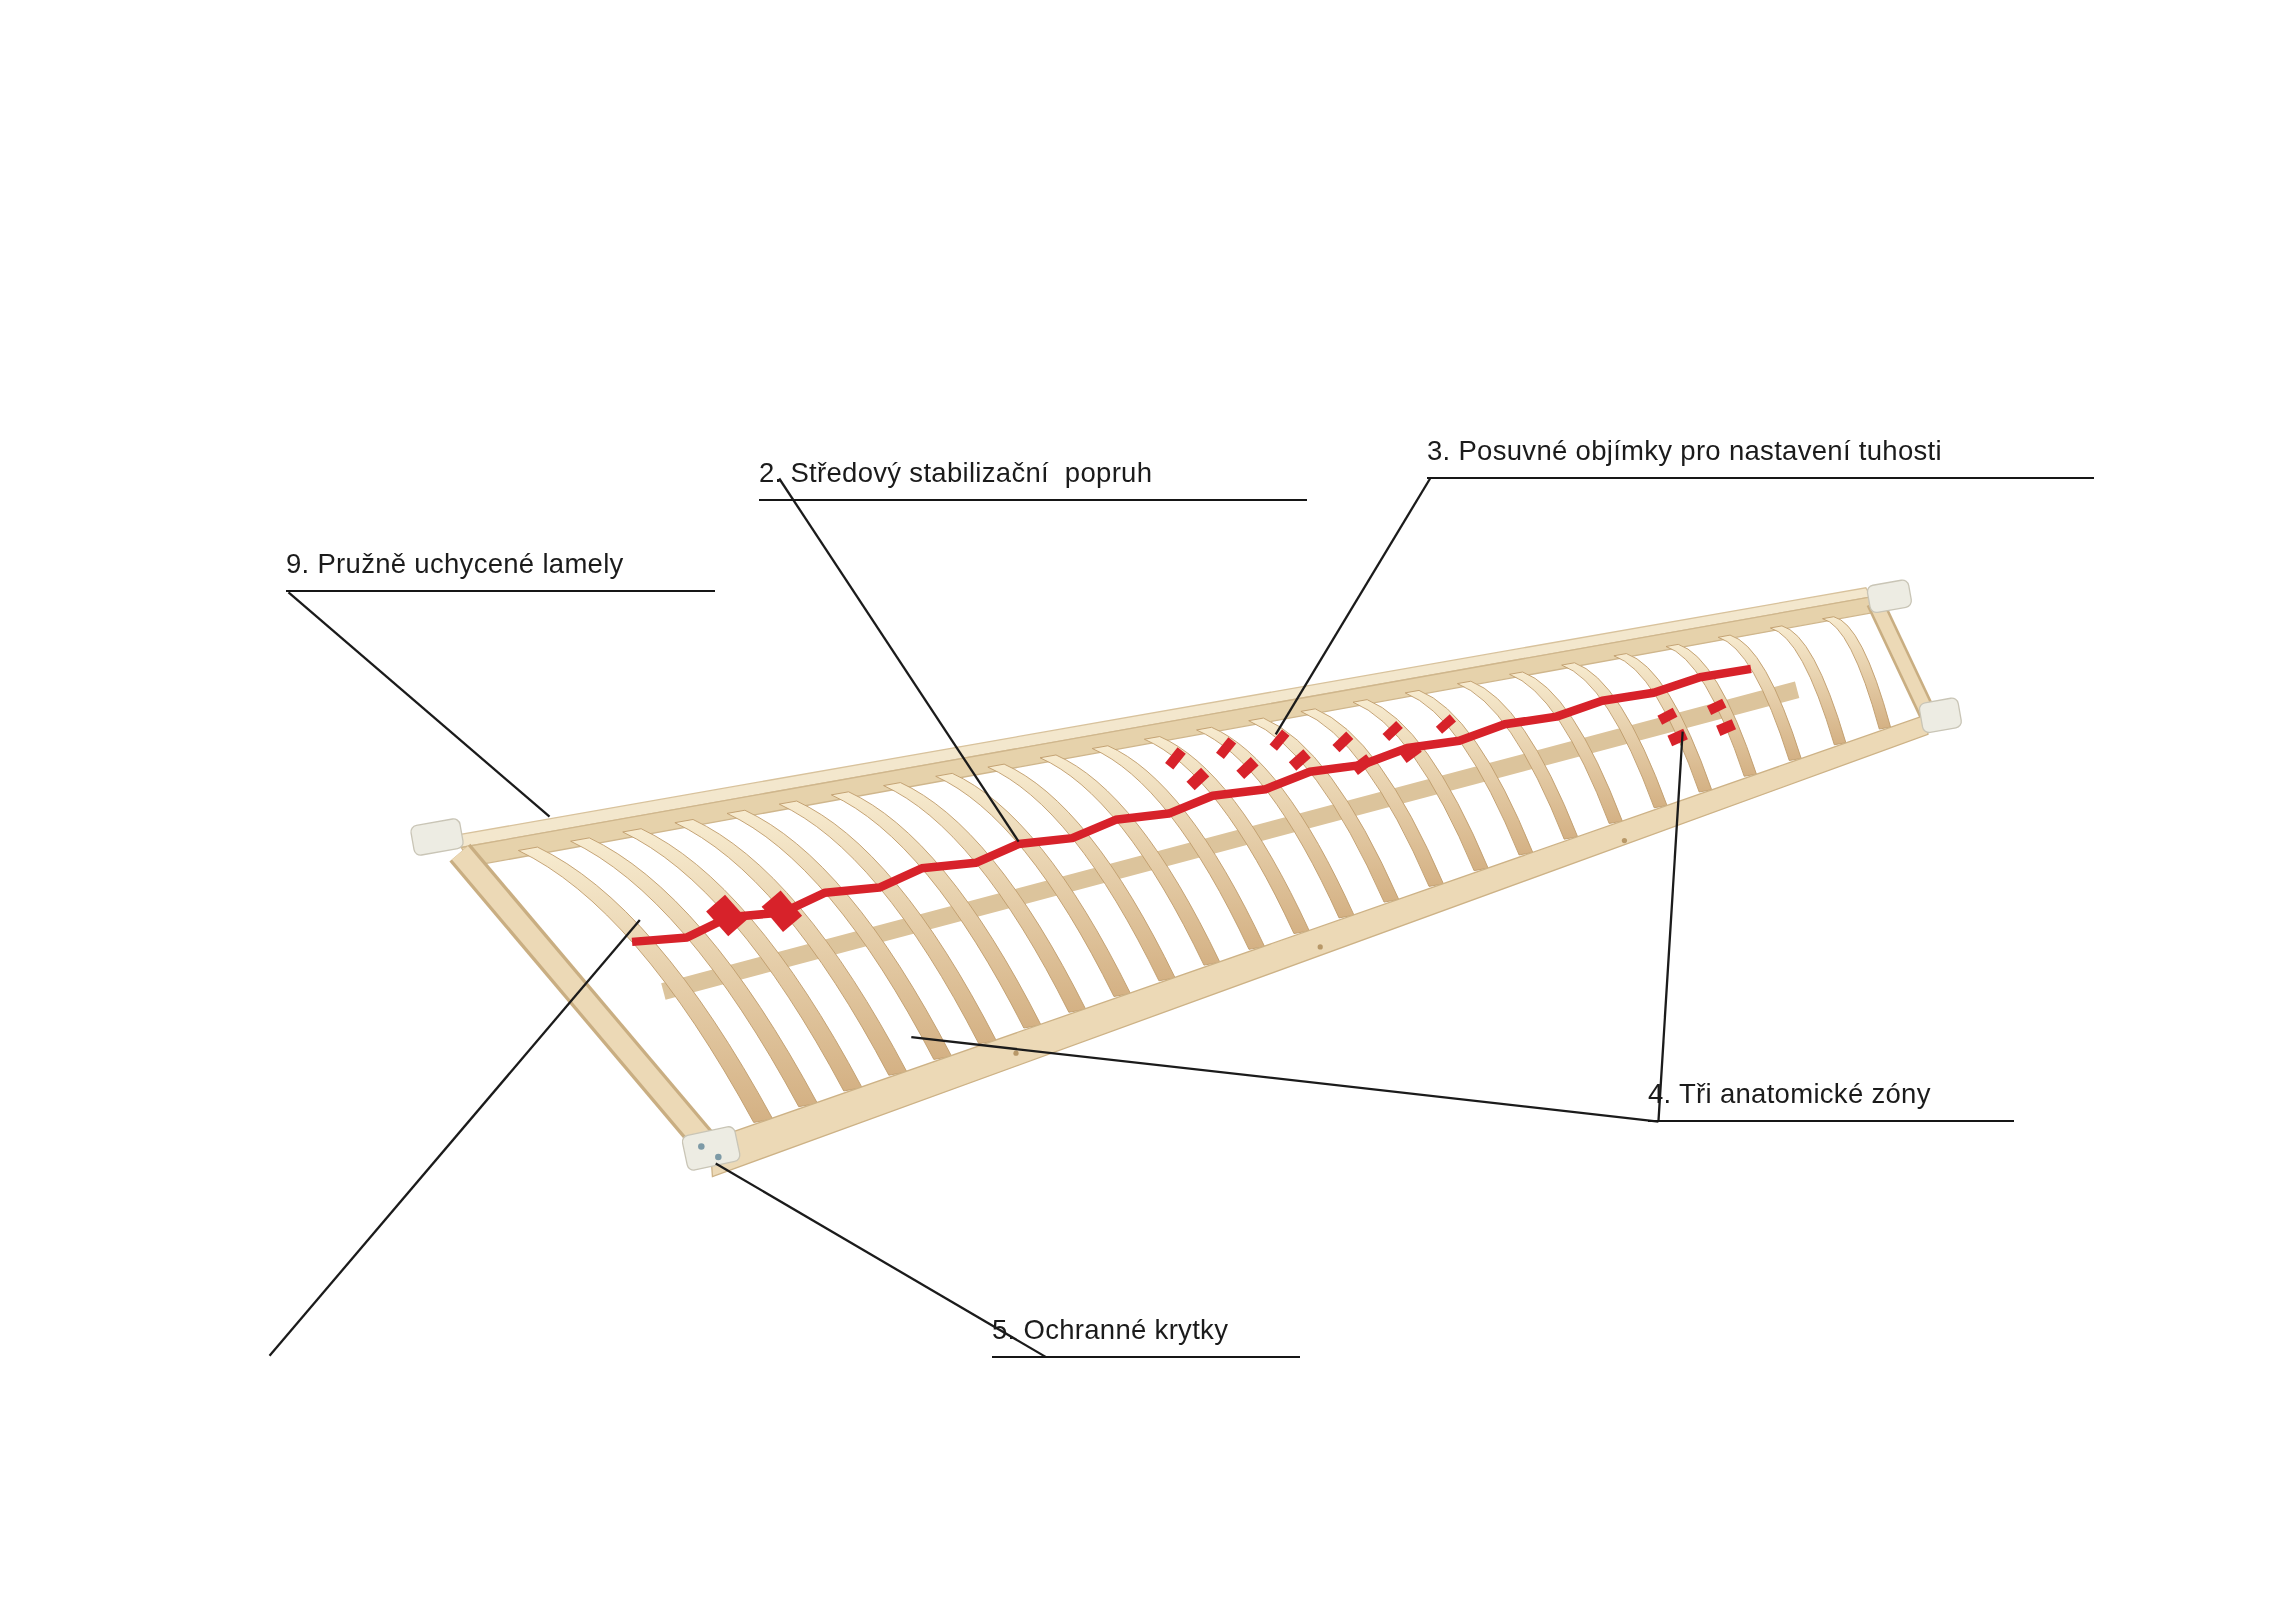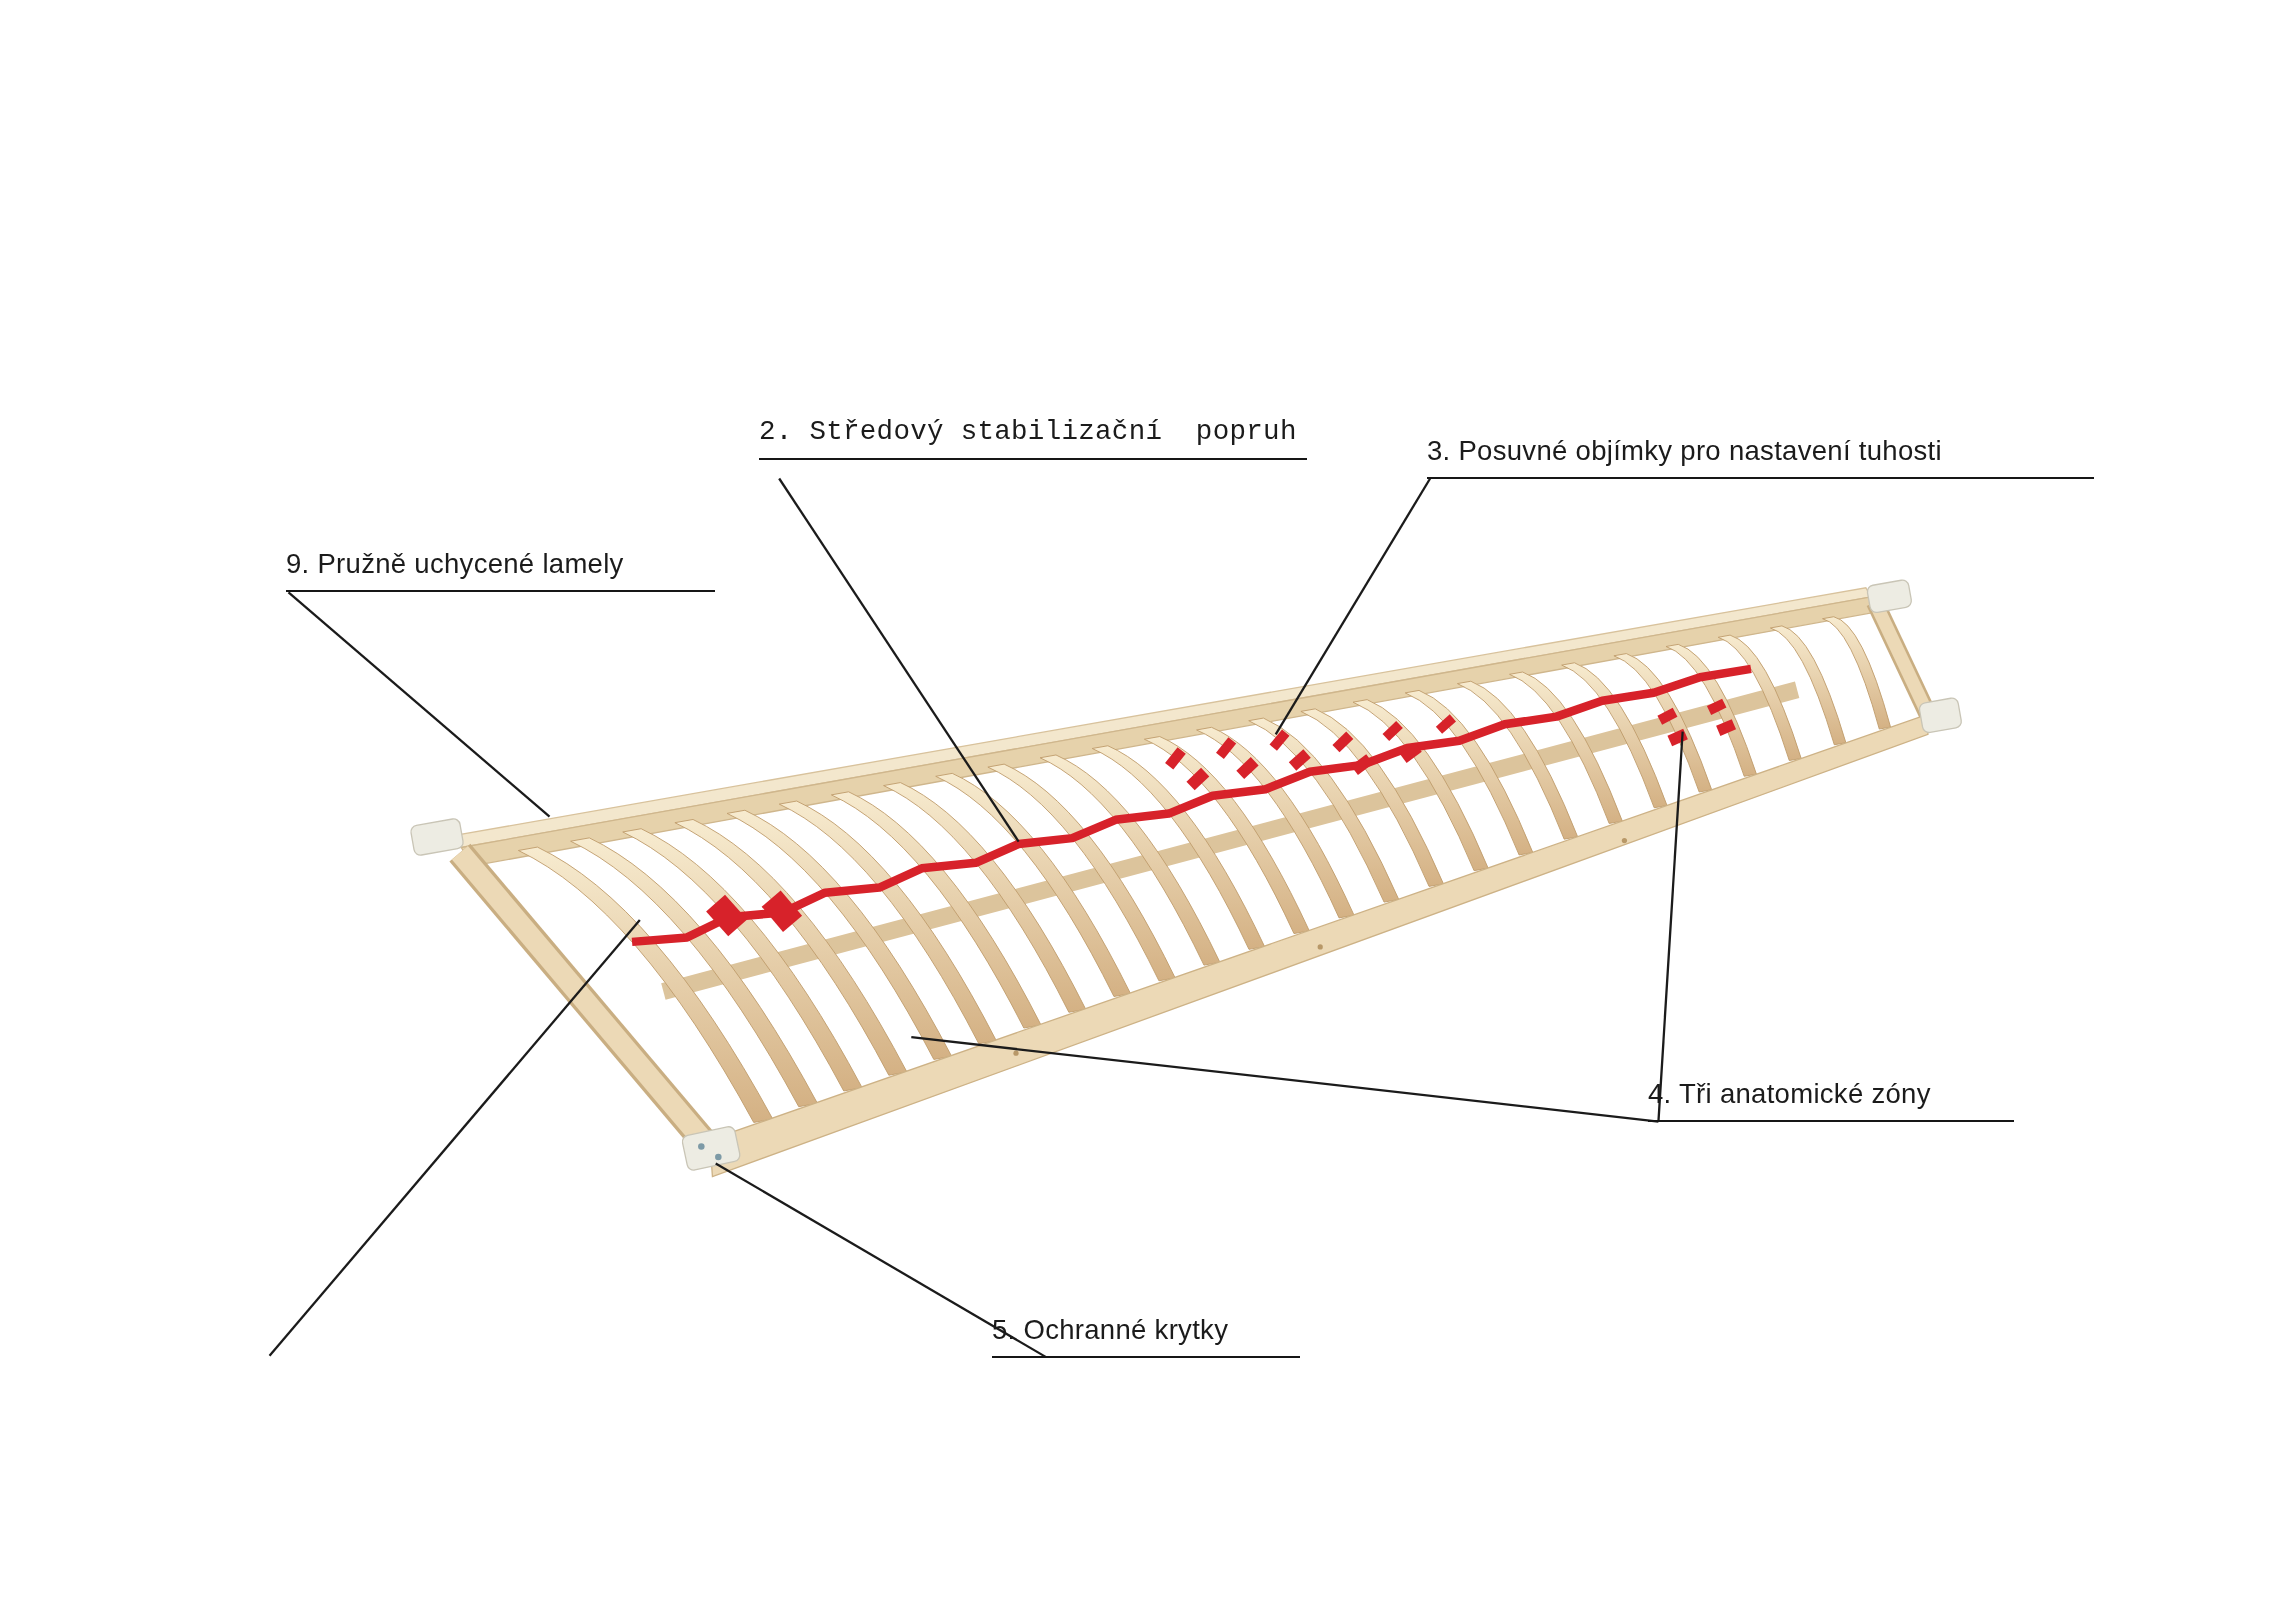--- a/index.html
+++ b/index.html
@@ -21,21 +21,21 @@
     position:absolute;
     font-size:27.5px;
     line-height:31px;
     letter-spacing:0.3px;
     color:#1b1b1b;
     padding-bottom:10.5px;
     border-bottom:2.6px solid #161616;
     white-space:pre;
   }
   #lbl1{left:286px;top:548px;width:429px;}
-  #lbl2{left:759px;top:416px;width:548px;font-family:Liberation Mono, monospace;}
+  #lbl2{left:759px;top:457px;width:548px;}
   #lbl3{left:1427px;top:435px;width:667px;}
   #lbl4{left:1648px;top:1078px;width:366px;}
   #lbl5{left:992px;top:1314px;width:308px;}
   #lbl6{left:260px;top:1314px;width:513px;}
 </style>
 </head>
 <body>
 
 <div class="stage">
 

